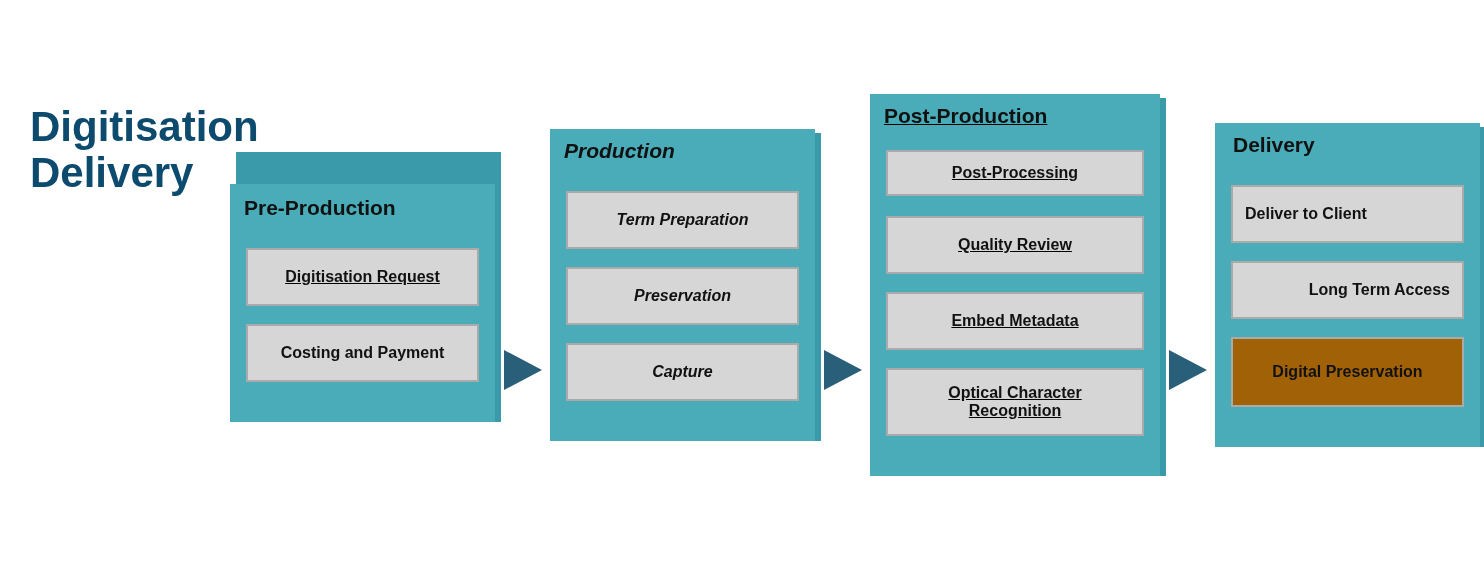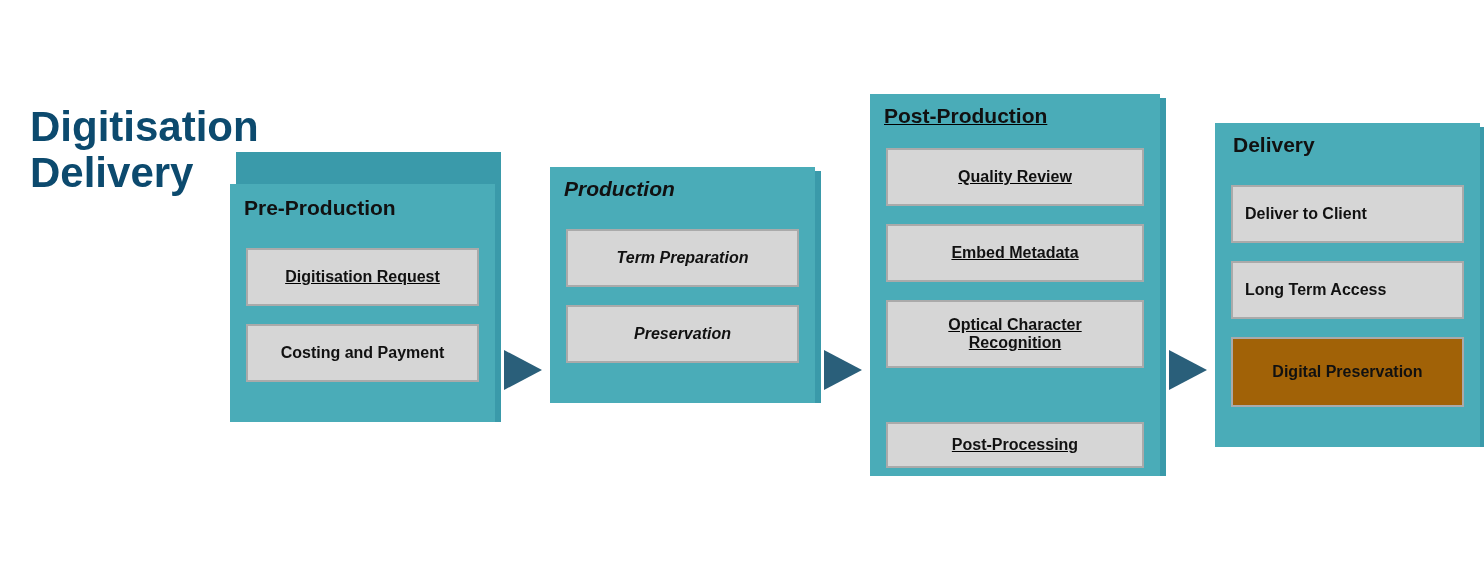--- a/index.html
+++ b/index.html
@@ -85,68 +85,71 @@
         <div style="background:#4aacb8; padding:10px 14px 8px 14px;">
           <span style="font-size:21px; font-weight:900; color:#111;">Production</span>
         </div>
         <div style="background:#4aacb8; padding:20px 16px 40px 16px; display:flex; flex-direction:column; gap:18px;">
           <div style="background:#d6d6d6; border:2px solid #aaa; padding:18px 12px; text-align:center;">
             <span style="font-size:16px; font-weight:700; color:#111;">Term Preparation</span>
           </div>
           <div style="background:#d6d6d6; border:2px solid #aaa; padding:18px 12px; text-align:center;">
             <span style="font-size:16px; font-weight:700; color:#111;">Preservation</span>
           </div>
+          <div style="background:#d6d6d6; border:2px solid #aaa; padding:18px 12px; text-align:center;">
+            <span style="font-size:16px; font-weight:700; color:#111;">Capture</span>
+          </div>
         </div>
       </div>
     </div>
 
     <div style="width:55px; flex-shrink:0; display:flex; align-items:center; justify-content:center; padding-top:170px;">
       <div style="width:0; height:0; border-top:20px solid transparent; border-bottom:20px solid transparent; border-left:38px solid #2a5f7a;"></div>
     </div>
 
     <div style="position:relative; flex:0 0 290px;text-decoration:underline;">
       <div style="position:absolute; top:4px; right:-6px; width:100%; height:calc(100% - 4px); background:#3a9aaa; z-index:0;"></div>
       <div style="position:relative; z-index:1;">
         <div style="background:#4aacb8; padding:10px 14px 8px 14px;">
           <span style="font-size:21px; font-weight:900; color:#111;">Post-Production</span>
         </div>
+        <div style="background:#4aacb8; padding:14px 16px 8px 16px;">
+          <div style="background:#d6d6d6; border:2px solid #aaa; padding:12px 12px; text-align:center;">
+            <span style="font-size:16px; font-weight:700; color:#111;">Post-Processing</span>
+          </div>
+        </div>
         <div style="background:#4aacb8; padding:12px 16px 40px 16px; display:flex; flex-direction:column; gap:18px;">
           <div style="background:#d6d6d6; border:2px solid #aaa; padding:18px 12px; text-align:center;">
             <span style="font-size:16px; font-weight:700; color:#111;">Quality Review</span>
           </div>
           <div style="background:#d6d6d6; border:2px solid #aaa; padding:18px 12px; text-align:center;">
             <span style="font-size:16px; font-weight:700; color:#111;">Embed Metadata</span>
           </div>
           <div style="background:#d6d6d6; border:2px solid #aaa; padding:14px 12px; text-align:center;">
             <span style="font-size:16px; font-weight:700; color:#111;">Optical Character Recognition</span>
-          </div>
-        </div>
-        <div style="background:#4aacb8; padding:14px 16px 8px 16px;">
-          <div style="background:#d6d6d6; border:2px solid #aaa; padding:12px 12px; text-align:center;">
-            <span style="font-size:16px; font-weight:700; color:#111;">Post-Processing</span>
           </div>
         </div>
       </div>
     </div>
 
     <div style="width:55px; flex-shrink:0; display:flex; align-items:center; justify-content:center; padding-top:170px;">
       <div style="width:0; height:0; border-top:20px solid transparent; border-bottom:20px solid transparent; border-left:38px solid #2a5f7a;"></div>
     </div>
 
     <div style="position:relative; flex:0 0 265px;">
       <div style="position:absolute; top:4px; right:-6px; width:100%; height:calc(100% - 4px); background:#3a9aaa; z-index:0;"></div>
       <div style="position:relative; z-index:1;">
         <div style="background:#4aacb8; padding:10px 14px 8px 18px;">
           <span style="font-size:21px; font-weight:900; color:#111;">Delivery</span>
         </div>
         <div style="background:#4aacb8; padding:20px 16px 40px 16px; display:flex; flex-direction:column; gap:18px;">
           <div style="background:#d6d6d6; border:2px solid #aaa; padding:18px 12px; text-align:left;">
             <span style="font-size:16px; font-weight:700; color:#111;">Deliver to Client</span>
           </div>
-          <div style="background:#d6d6d6; border:2px solid #aaa; padding:18px 12px; text-align:left;">
+          <div style="background:#d6d6d6; border:2px solid #aaa; padding:18px 12px; text-align:right;">
             <span style="font-size:16px; font-weight:700; color:#111;">Long Term Access</span>
           </div>
           <div style="background:#a16207; border:2px solid #aaa; padding:24px 12px; text-align:center;">
             <span style="font-size:16px; font-weight:700; color:#111;">Digital Preservation</span>
           </div>
         </div>
       </div>
     </div>
 
   </div>

